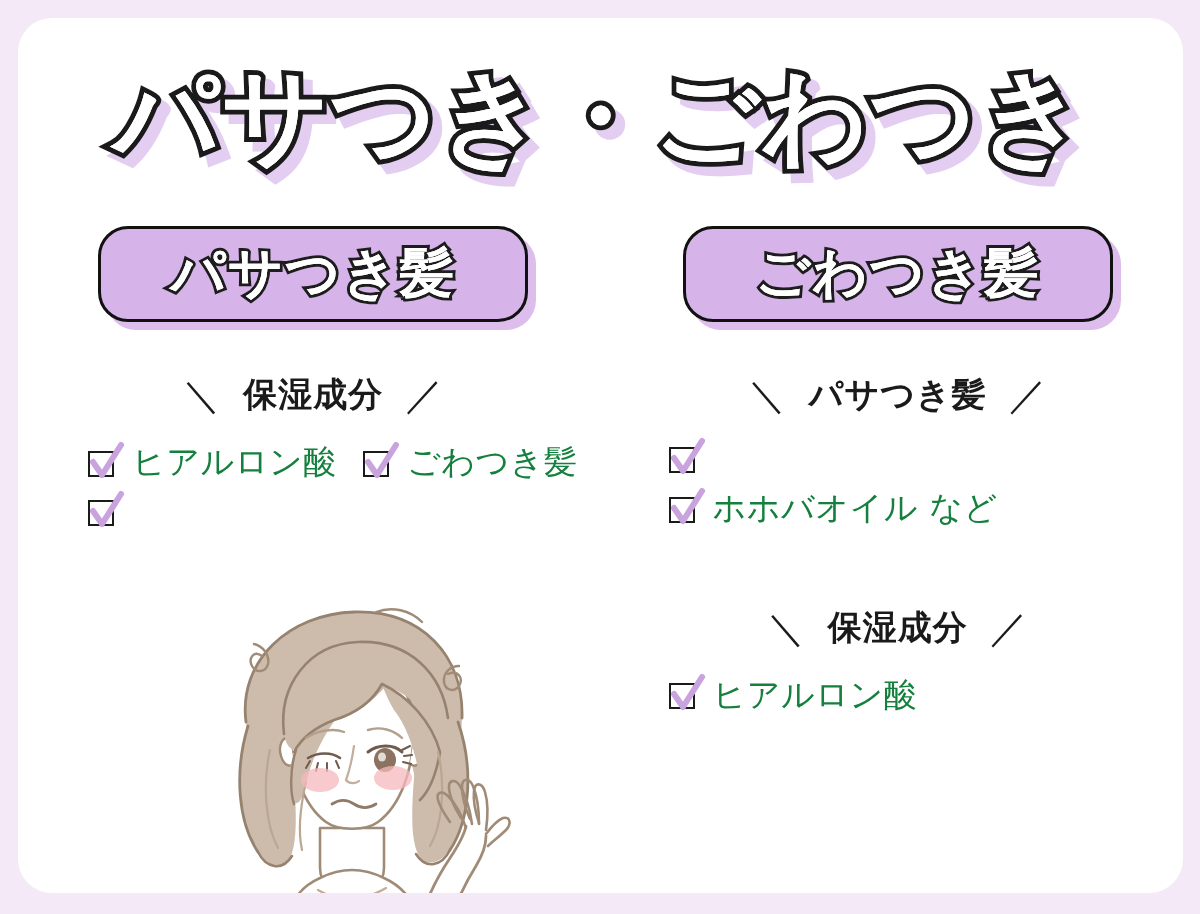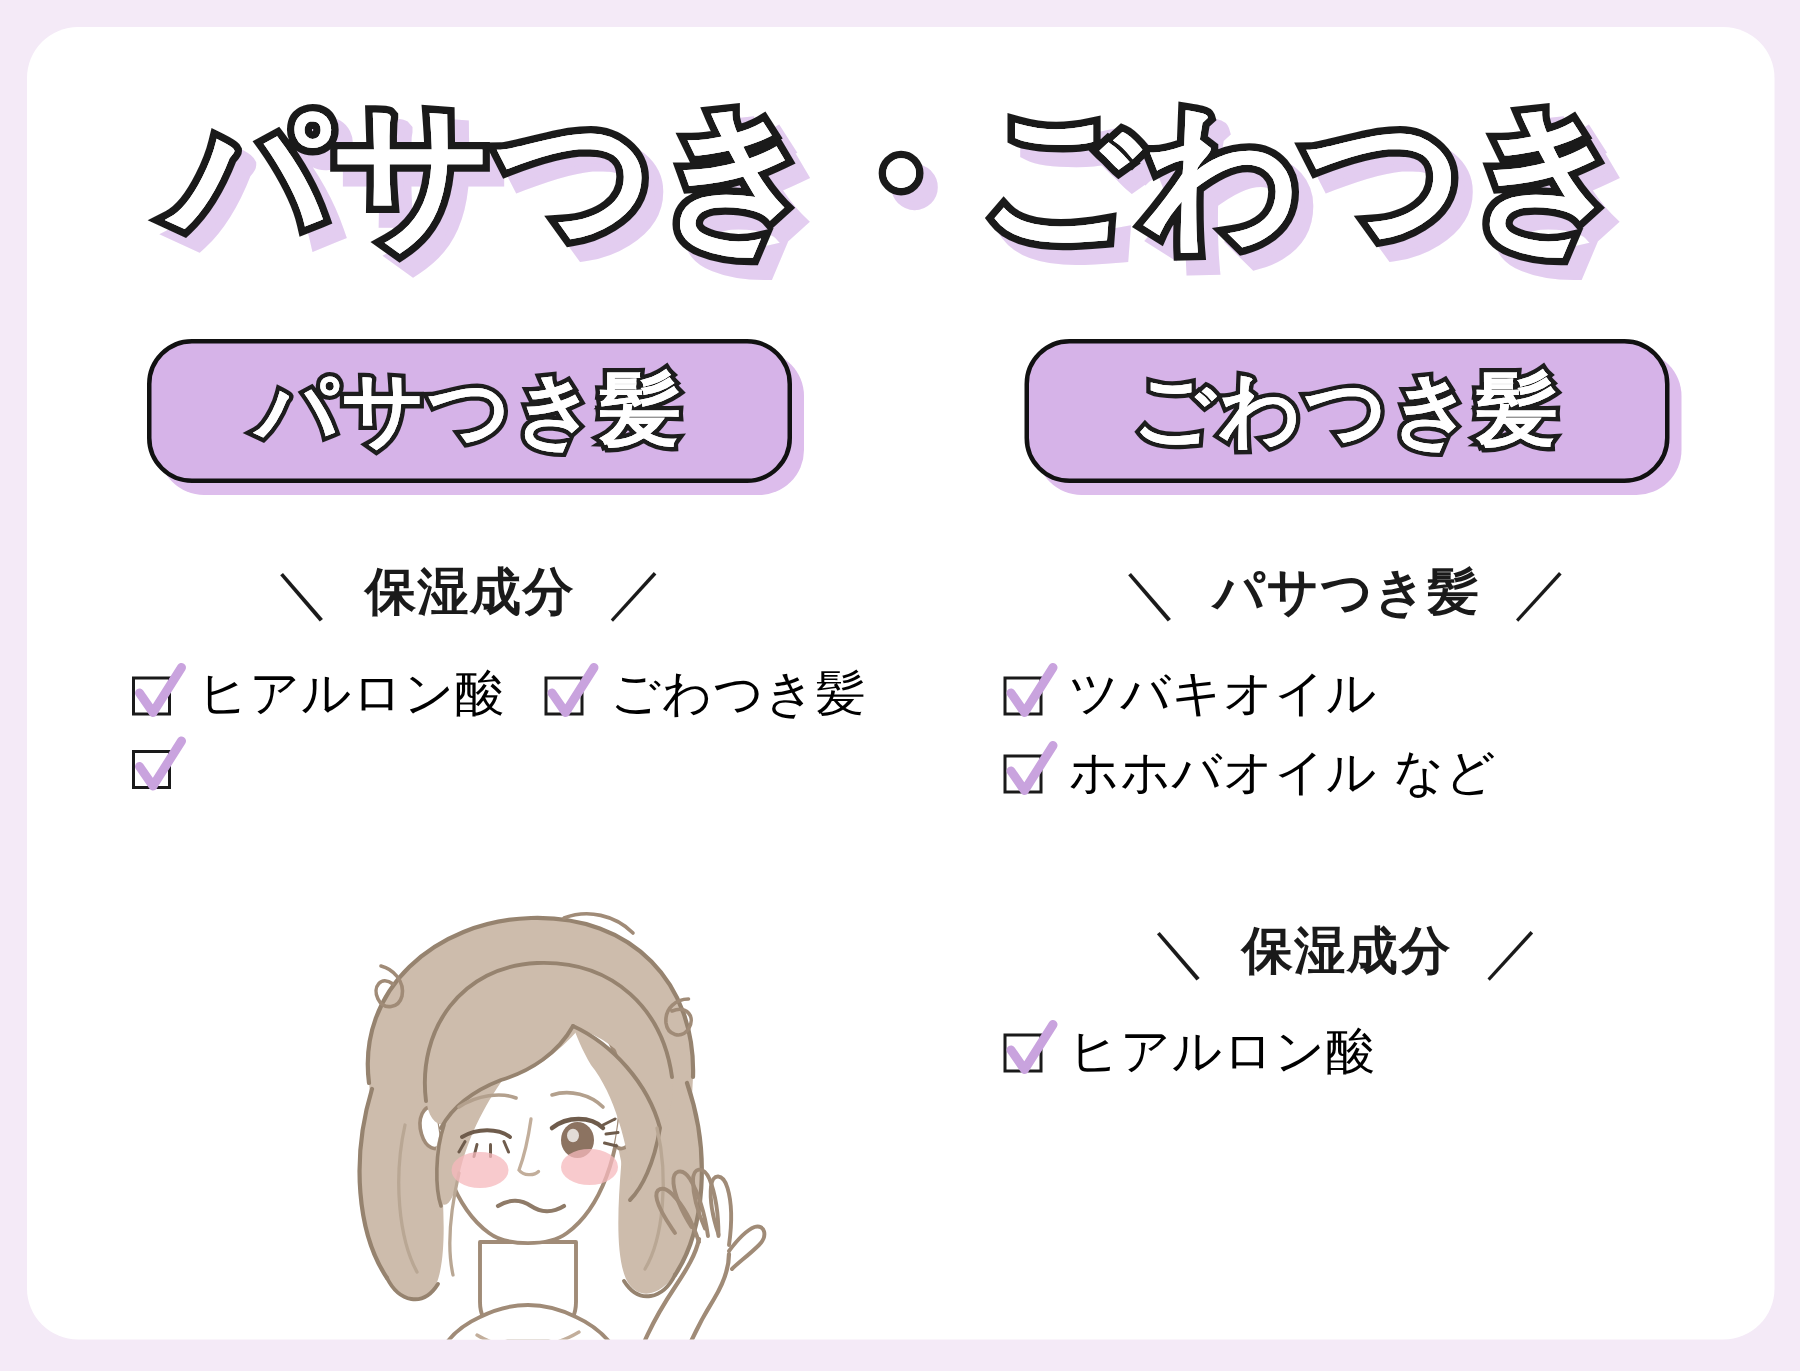--- a/index.html
+++ b/index.html
@@ -191,21 +191,21 @@
     position: absolute;
     left: -1px;
     top: -6px;
     width: 38px;
     height: 40px;
     overflow: visible;
   }
   .item-label {
     font-size: 33px;
     font-weight: 500;
-    color: #000000;
+    color: #15803d;
     letter-spacing: 0.5px;
     line-height: 1.1;
   }
 
   
   .illus {
     position: absolute;
     left: 168px;
     top: 582px;
     width: 330px;
@@ -301,21 +301,20 @@
 
         <div class="items items-right">
           <div class="item-row">
             <span class="item">
               <span class="cbox">
                 <span class="box"></span>
                 <svg viewBox="0 0 38 40" aria-hidden="true">
                   <path d="M6 20 L15 33 L34 3" fill="none" stroke="#c9a3de" stroke-width="6" stroke-linecap="round" stroke-linejoin="round"></path>
                 </svg>
               </span>
-              <span class="item-label">ツバキオイル</span>
             </span>
           </div>
           <div class="item-row">
             <span class="item">
               <span class="cbox">
                 <span class="box"></span>
                 <svg viewBox="0 0 38 40" aria-hidden="true">
                   <path d="M6 20 L15 33 L34 3" fill="none" stroke="#c9a3de" stroke-width="6" stroke-linecap="round" stroke-linejoin="round"></path>
                 </svg>
               </span>

